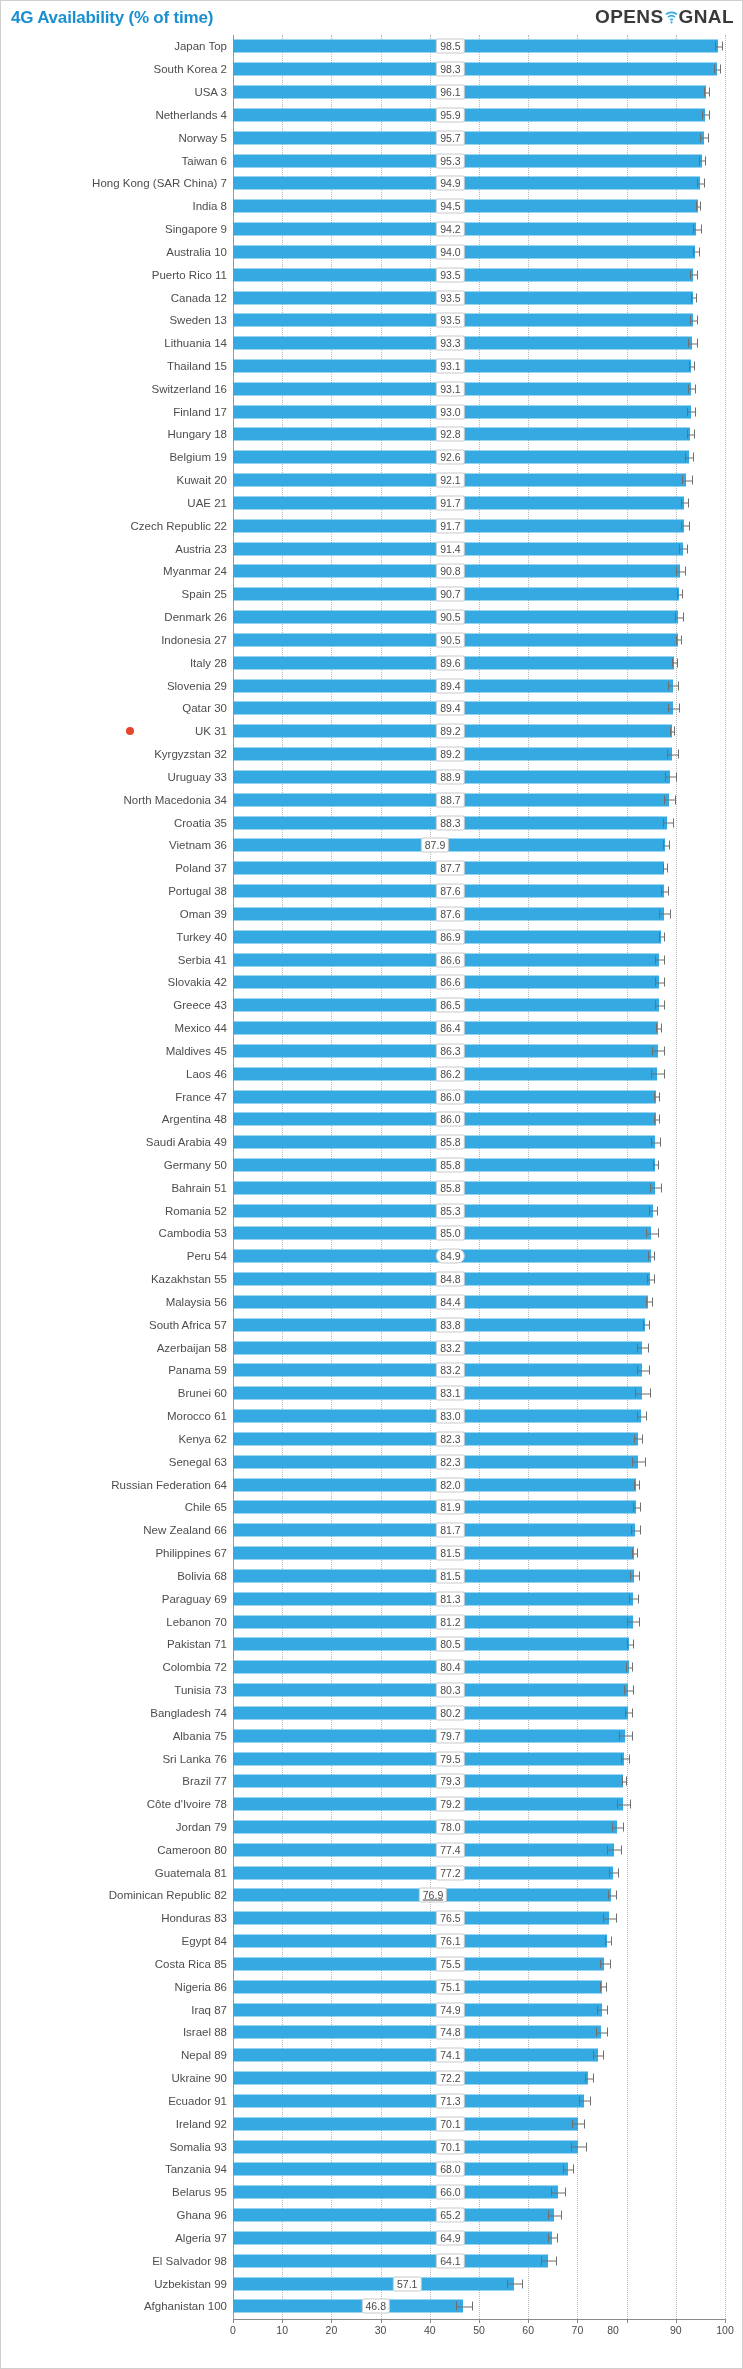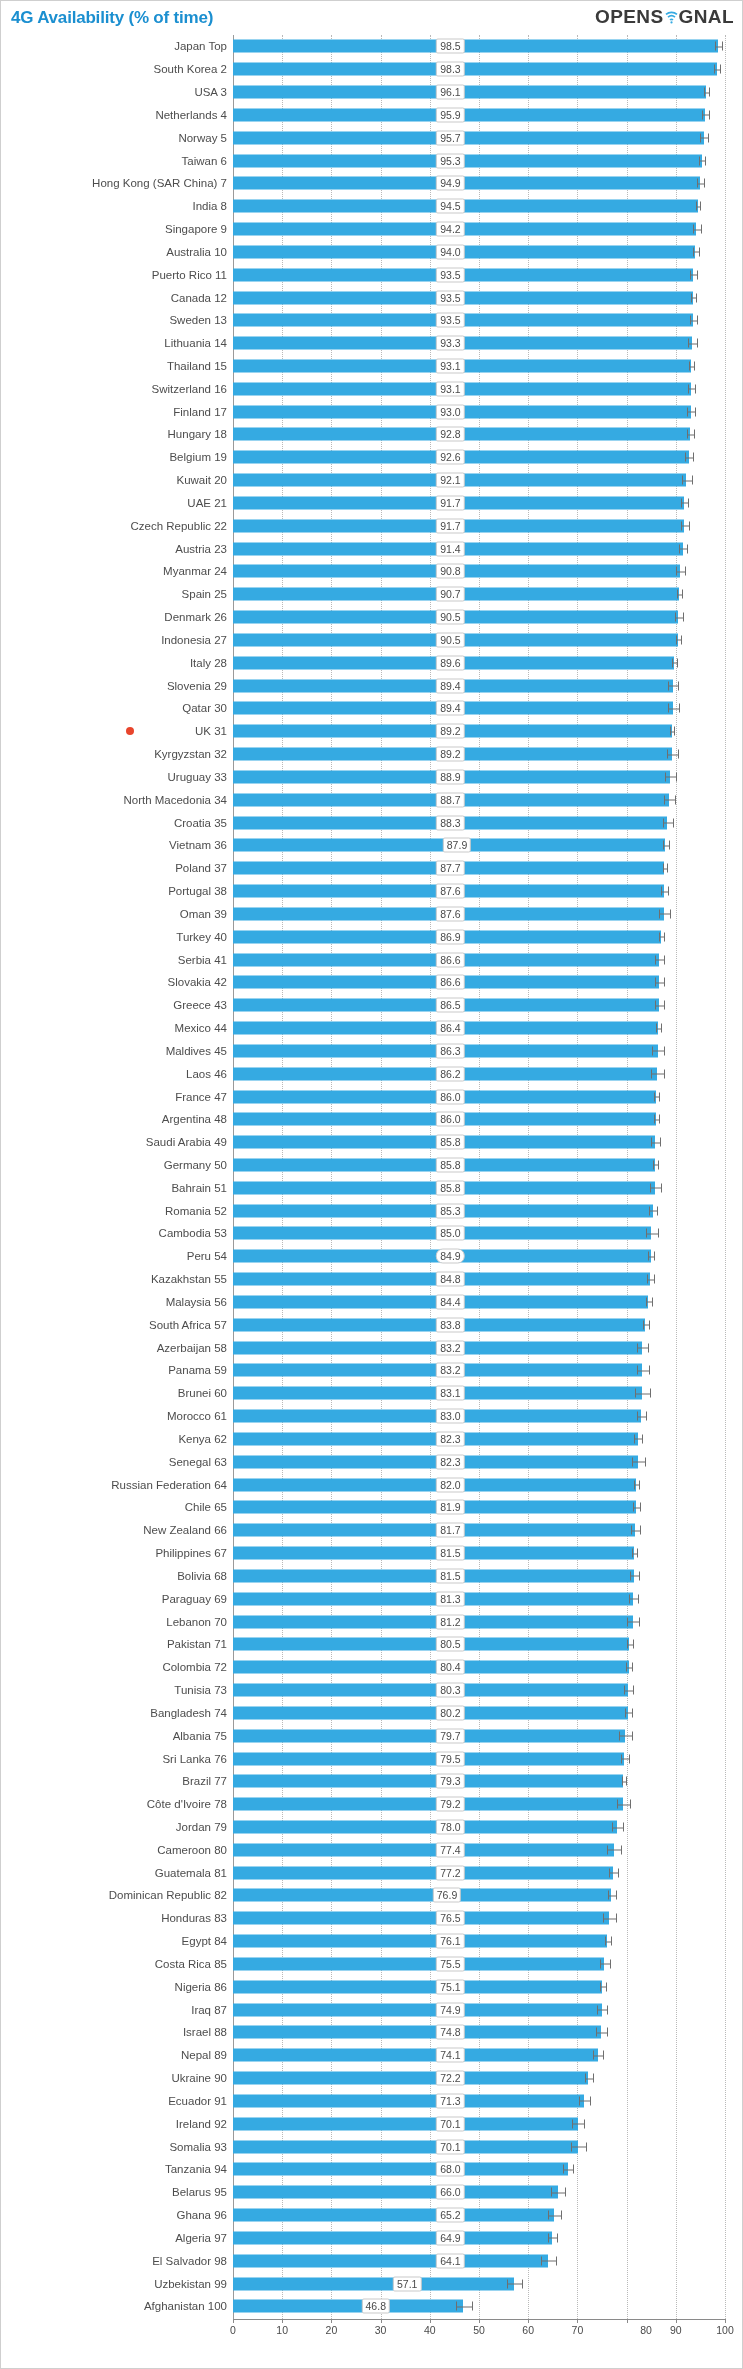--- a/index.html
+++ b/index.html
@@ -766,21 +766,21 @@
             <div class="bar" style="width: 434.436px; background: rgb(53, 170, 226);"></div>
           </div>
           <div class="err" style="left: 430.008px; width: 8.856px;"></div>
           <div class="val" style="left: 217.464px;">88.3</div>
         </div>
         <div class="row" style="height: 22.84px;">
           <div class="bar-track" style="width: 492px;">
             <div class="bar" style="width: 432.468px; background: rgb(53, 170, 226);"></div>
           </div>
           <div class="err" style="left: 430.008px; width: 4.92px;"></div>
-          <div class="val" style="left: 224px;">87.9</div>
+          <div class="val" style="left: 202px;">87.9</div>
         </div>
         <div class="row" style="height: 22.84px;">
           <div class="bar-track" style="width: 492px;">
             <div class="bar" style="width: 431.484px; background: rgb(53, 170, 226);"></div>
           </div>
           <div class="err" style="left: 429.516px; width: 3.936px;"></div>
           <div class="val" style="left: 217.464px;">87.7</div>
         </div>
         <div class="row" style="height: 22.84px;">
           <div class="bar-track" style="width: 492px;">
@@ -1088,21 +1088,21 @@
             <div class="bar" style="width: 379.824px; background: rgb(53, 170, 226);"></div>
           </div>
           <div class="err" style="left: 375.888px; width: 7.872px;"></div>
           <div class="val" style="left: 217.464px;">77.2</div>
         </div>
         <div class="row" style="height: 22.84px;">
           <div class="bar-track" style="width: 492px;">
             <div class="bar" style="width: 378.348px; background: rgb(53, 170, 226);"></div>
           </div>
           <div class="err" style="left: 374.904px; width: 6.888px;"></div>
-          <div class="val" style="left: 214px;">76.9</div>
+          <div class="val" style="left: 200px; text-decoration: underline;">76.9</div>
         </div>
         <div class="row" style="height: 22.84px;">
           <div class="bar-track" style="width: 492px;">
             <div class="bar" style="width: 376.38px; background: rgb(53, 170, 226);"></div>
           </div>
           <div class="err" style="left: 370.476px; width: 11.808px;"></div>
           <div class="val" style="left: 217.464px;">76.5</div>
         </div>
         <div class="row" style="height: 22.84px;">
           <div class="bar-track" style="width: 492px;">
@@ -1236,21 +1236,21 @@
         <div class="tick-label" style="left: 147.6px;">30</div>
         <div class="tick" style="left: 196.8px;"></div>
         <div class="tick-label" style="left: 196.8px;">40</div>
         <div class="tick" style="left: 246px;"></div>
         <div class="tick-label" style="left: 246px;">50</div>
         <div class="tick" style="left: 295.2px;"></div>
         <div class="tick-label" style="left: 295.2px;">60</div>
         <div class="tick" style="left: 344.4px;"></div>
         <div class="tick-label" style="left: 344.4px;">70</div>
         <div class="tick" style="left: 393.6px;"></div>
-        <div class="tick-label" style="left: 413px;">80</div>
+        <div class="tick-label" style="left: 380px;">80</div>
         <div class="tick" style="left: 442.8px;"></div>
         <div class="tick-label" style="left: 442.8px;">90</div>
         <div class="tick" style="left: 492px;"></div>
         <div class="tick-label" style="left: 492px;">100</div>
       </div>
   </div>
 
 </div>
 
 </body></html>

